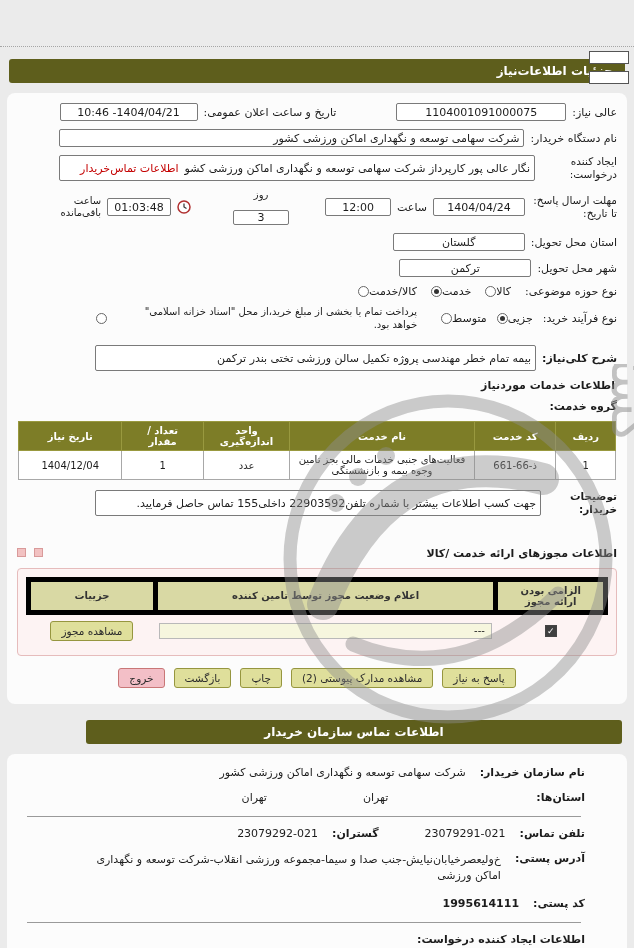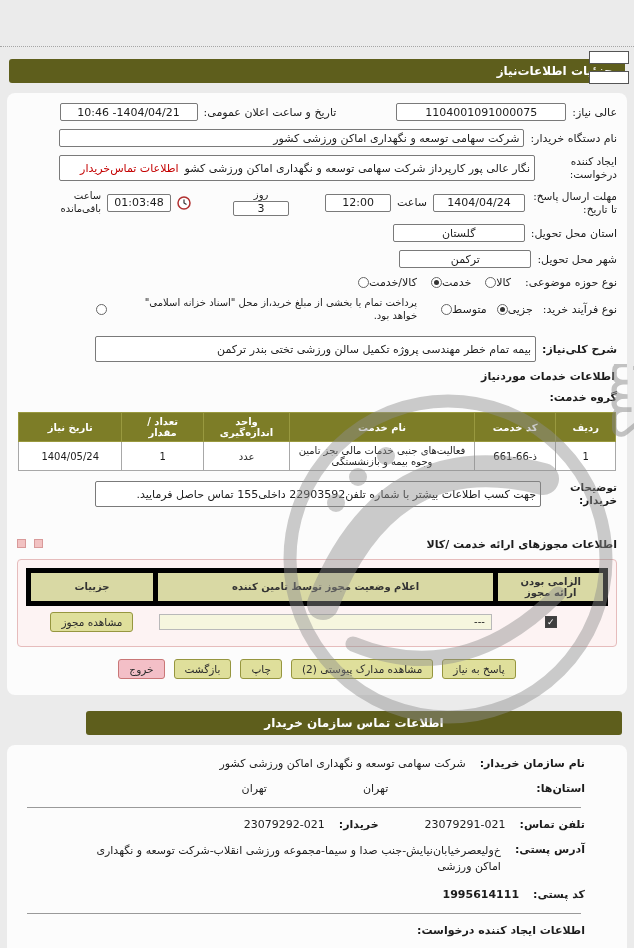--- a/index.html
+++ b/index.html
@@ -76,21 +76,21 @@
 
   .contact-panel { padding: 12px 42px 14px 16px; }
   .hr { border-top: 1px solid #9a9a9a; margin: 10px 4px; }
   .crow { display: flex; align-items: flex-start; gap: 14px; margin-bottom: 12px; }
   .clabel { font-weight: bold; white-space: nowrap; }
   .clabel.fixed { width: 92px; flex: none; }
   .addr { width: 430px; line-height: 1.5; }
 
   .watermark { position: absolute; top: 318px; left: 238px; pointer-events: none; z-index: 30; }
 
-  .col { display: flex; flex-direction: column; align-items: center; gap: 1px; }
+  .col { display: flex; flex-direction: column; align-items: center; gap: 10px; }
 </style>
 </head>
 <body>
 
 <div class="page">
 
   <div class="top-box one"></div>
   <div class="top-box two"></div>
   <div class="dotted"></div>
 
@@ -209,21 +209,21 @@
           <th>تاریخ نیاز</th>
         </tr>
       </thead>
       <tbody>
         <tr>
           <td>1</td>
           <td>ذ-66-661</td>
           <td>فعالیت‌های جنبی خدمات مالی بجز تامین وجوه بیمه و بازنشستگی</td>
           <td>عدد</td>
           <td>1</td>
-          <td class="num">1404/05/24</td>
+          <td class="num">1404/12/04</td>
         </tr>
       </tbody>
     </table>
 
     <div class="row" style="padding-left:78px">
       <span class="lbl b wrap" style="width:70px">توضیحات خریدار:</span>
       <div class="inp start tall flex1">جهت کسب اطلاعات بیشتر با شماره تلفن22903592 داخلی155 تماس حاصل فرمایید.</div>
     </div>
 
     <div class="row" style="margin-top:30px">
@@ -286,21 +286,21 @@
       <span class="spacer" style="width:68px"></span>
       <span>تهران</span>
     </div>
 
     <div class="hr"></div>
 
     <div class="crow">
       <span class="clabel">تلفن تماس:</span>
       <span class="num">23079291-021</span>
       <span class="spacer" style="width:18px"></span>
-      <span class="clabel">خریدار:</span>
+      <span class="clabel">گستران:</span>
       <span class="num">23079292-021</span>
     </div>
 
     <div class="crow">
       <span class="clabel">آدرس پستی:</span>
       <span class="addr">خ‌ولیعصرخیابان‌نیایش-جنب صدا و سیما-مجموعه ورزشی انقلاب-شرکت توسعه و نگهداری اماکن ورزشی</span>
     </div>
 
     <div class="crow">
       <span class="clabel">کد پستی:</span>

